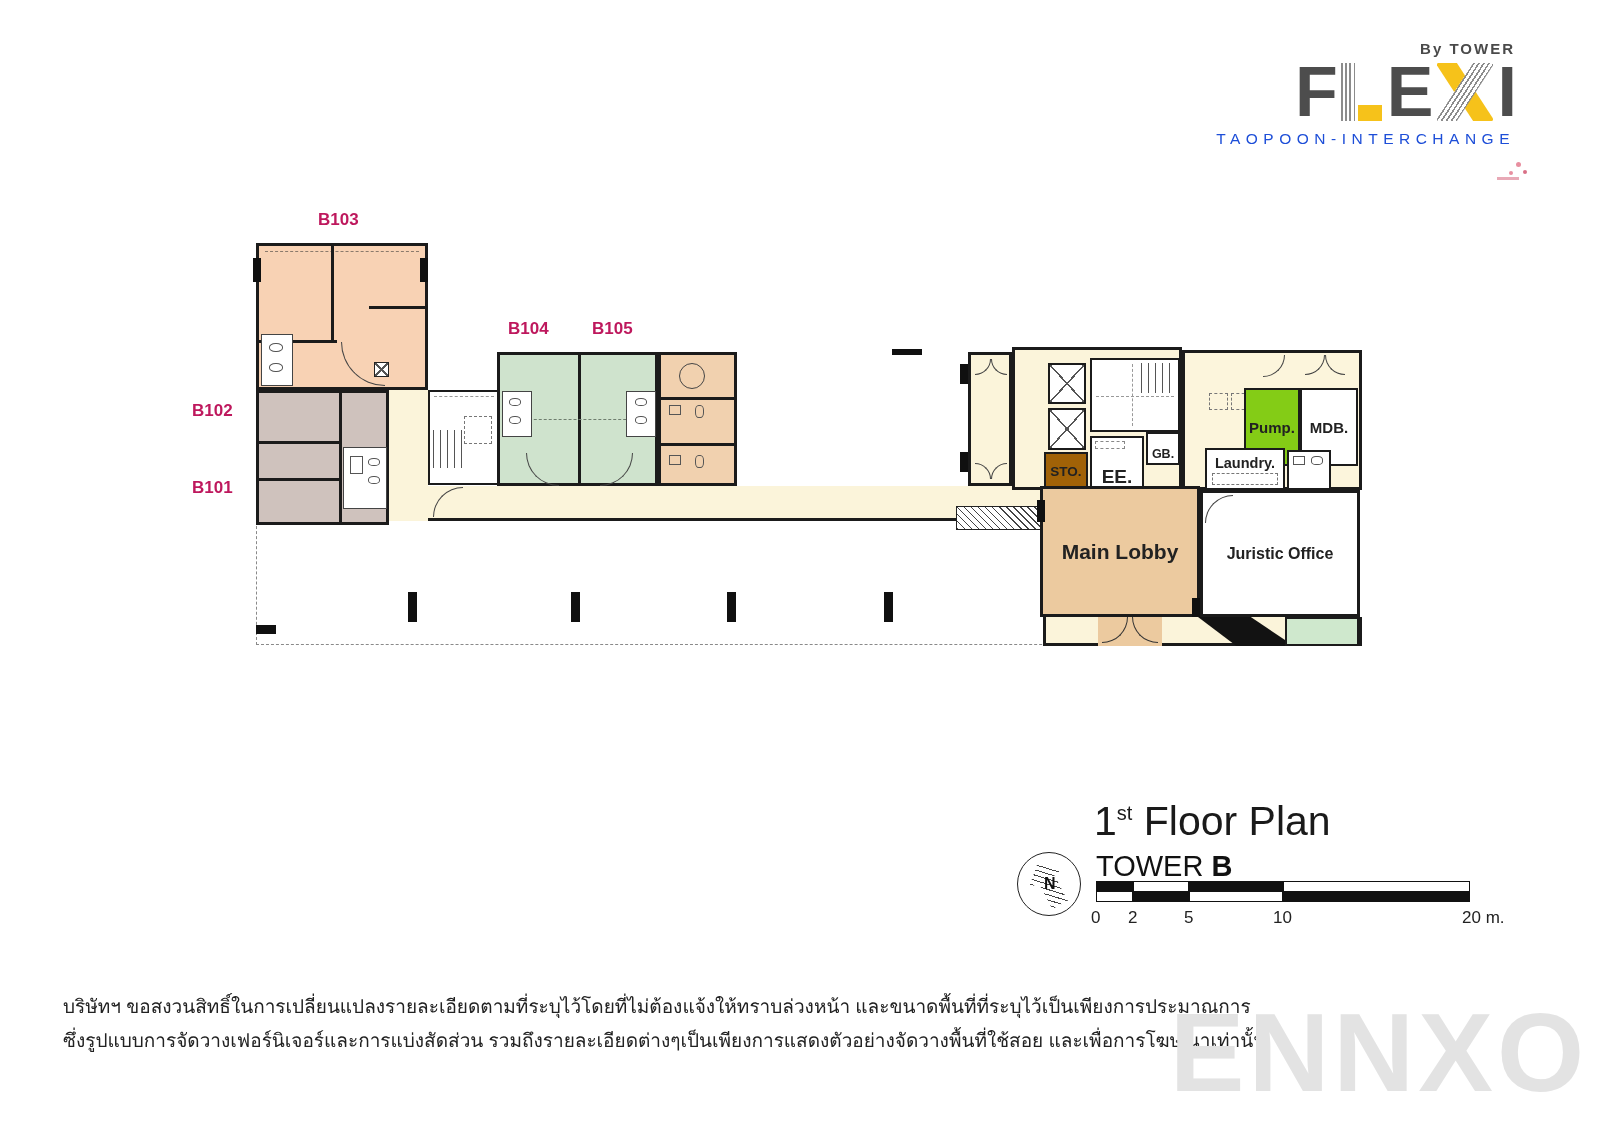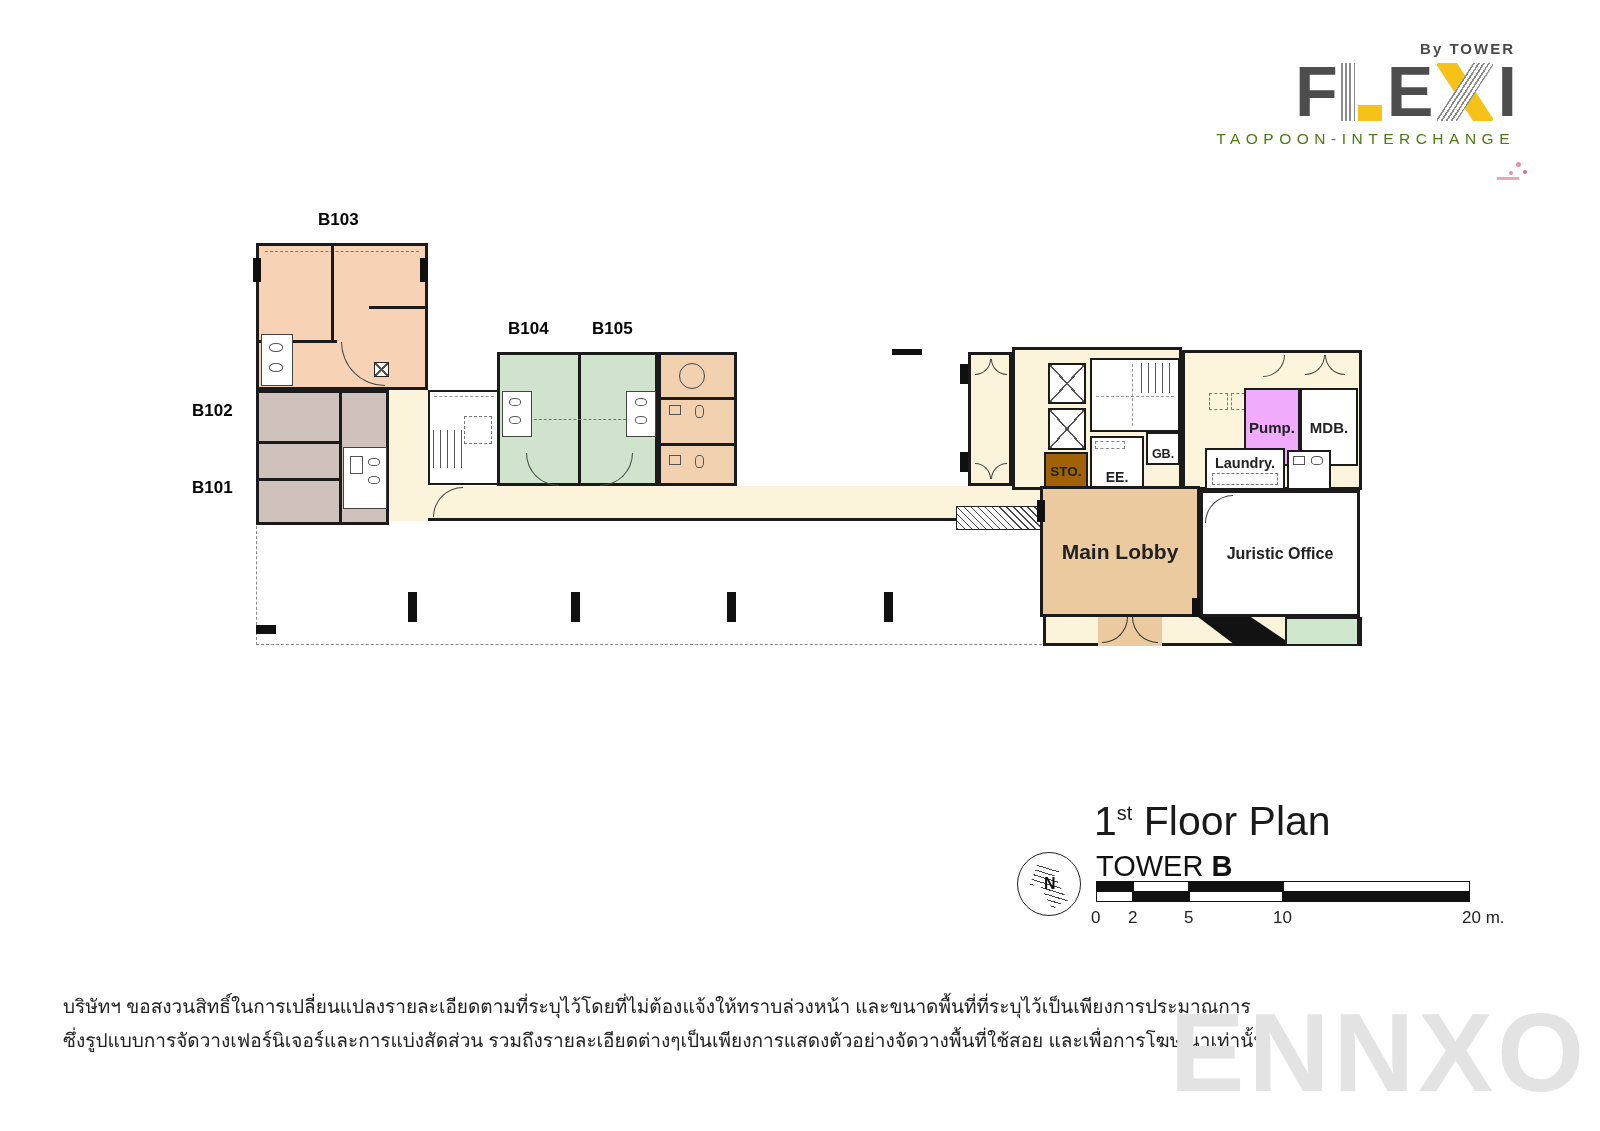--- a/index.html
+++ b/index.html
@@ -2,21 +2,21 @@
 <html style="--wall: #1b1b1b; --peach: #f8d2b4; --taupe: #cfc2bd; --green: #cfe3cd; --tan: #f1d1af; --lobby: #ecca9f; --cream: #fbf4da; --cream2: #fcf5dc; --greenpatch: #cfe8cd; --yellow: #f6c21a; --logogray: #4d4d4d; --watermark: #e3e3e3;"><head>
 <meta charset="utf-8">
 <style>
   html,body{margin:0;padding:0;}
   body{width:1600px;height:1131px;position:relative;background:#ffffff;
        font-family:"Liberation Sans",sans-serif;overflow:hidden;}
   .abs{position:absolute;box-sizing:border-box;}
   .room{position:absolute;box-sizing:border-box;border:2.5px solid var(--wall);}
   .wall3{border-width:3px;}
   .rlabel{font-weight:bold;color:#222;display:flex;align-items:center;justify-content:center;text-align:center;}
-  .unit-label{position:absolute;font-weight:bold;font-size:17px;color:#000000;}
+  .unit-label{position:absolute;font-weight:bold;font-size:17px;color:#be185d;}
   .xbox{background:
     linear-gradient(to top right, transparent calc(50% - 0.8px), #555 calc(50% - 0.8px), #555 calc(50% + 0.8px), transparent calc(50% + 0.8px)),
     linear-gradient(to bottom right, transparent calc(50% - 0.8px), #555 calc(50% - 0.8px), #555 calc(50% + 0.8px), transparent calc(50% + 0.8px)),
     #fff;}
   .hatch{background:repeating-linear-gradient(45deg,#444 0 1px,transparent 1px 5px) #fff;}
   .treads{background:repeating-linear-gradient(90deg,#555 0 1px,transparent 1px 7px) #fff;}
   .dashbox{border:1.2px dashed #777;background:transparent;}
   .colmark{position:absolute;background:#101010;width:9px;height:30px;}
   .jamb{position:absolute;background:#101010;}
   .scale-cell{box-sizing:border-box;border:1px solid #111;height:11px;}
@@ -36,21 +36,21 @@
       <span class="abs stripesV" style="left:0;top:0;width:15px;height:58px;"></span>
       <span class="abs" style="left:17px;bottom:0;width:24px;height:16px;background:var(--yellow);"></span>
     </span>
     <span class="logo-letter">E</span>
     <span class="abs" style="position:relative;display:inline-block;width:56px;height:58px;overflow:hidden;">
       <span class="abs" style="left:19px;top:-10px;width:18px;height:78px;background:var(--yellow);transform:rotate(-33deg);"></span>
       <span class="abs stripesV" style="left:19px;top:-10px;width:18px;height:78px;transform:rotate(33deg);"></span>
     </span>
     <span class="logo-letter">I</span>
   </div>
-  <div style="font-size:15.5px;color:#4d7c0f;letter-spacing:5.5px;margin-top:9px;">TAOPOON-INTERCHANGE</div>
+  <div style="font-size:15.5px;color:#1d4ed8;letter-spacing:5.5px;margin-top:9px;">TAOPOON-INTERCHANGE</div>
   <span class="abs" style="right:-6px;top:122px;width:5px;height:5px;border-radius:50%;background:#e88fa0;"></span>
   <span class="abs" style="right:-12px;top:130px;width:4px;height:4px;border-radius:50%;background:#d96f86;"></span>
   <span class="abs" style="right:2px;top:131px;width:4px;height:4px;border-radius:50%;background:#e88fa0;"></span>
   <span class="abs" style="right:-4px;top:137px;width:22px;height:3px;background:#d96f86;opacity:.6;"></span>
 </div>
 
 <div class="abs" style="left:0;top:0;width:1600px;height:700px;">
 
   <div class="abs" style="left:256px;top:521px;width:846px;height:124px;border-left:1.5px dashed #8a8a8a;border-bottom:1.5px dashed #8a8a8a;background:#fff;"></div>
   <div class="colmark" style="left:408px;top:592px;"></div>
@@ -141,35 +141,35 @@
   <div class="abs xbox" style="left:1048px;top:408px;width:38px;height:42px;border:2px solid #1b1b1b;"></div>
   <div class="room" style="left:1090px;top:358px;width:90px;height:74px;background:#fff;">
     <div class="abs treads" style="right:3px;top:3px;width:34px;height:30px;"></div>
     <div class="abs" style="left:4px;top:36px;right:4px;border-top:1px dashed #999;"></div>
     <div class="abs" style="left:40px;top:4px;height:62px;border-left:1px dashed #999;"></div>
   </div>
   <div class="room" style="left:1044px;top:452px;width:44px;height:38px;background:#a16207;">
     <div class="rlabel" style="position:absolute;left:0;top:0;width:100%;height:100%;font-size:13.5px;">STO.</div>
   </div>
   <div class="room" style="left:1090px;top:436px;width:54px;height:54px;background:#fff;">
-    <div class="rlabel" style="position:absolute;left:0;top:14px;width:100%;height:100%;font-size:14px;">EE.</div>
+    <div class="rlabel" style="position:absolute;left:0;top:14px;width:100%;height:100%;font-size:19px;">EE.</div>
     <div class="abs" style="left:3px;top:3px;width:30px;height:8px;border:1px dashed #888;"></div>
   </div>
   <div class="room" style="left:1146px;top:432px;width:34px;height:33px;background:#fff;border-width:2px;">
     <div class="rlabel" style="position:absolute;left:0;top:5px;width:100%;height:100%;font-size:12.5px;">GB.</div>
   </div>
 
   <div class="room wall3" style="left:1182px;top:350px;width:180px;height:140px;background:var(--cream2);">
     <div class="abs dashbox" style="left:24px;top:40px;width:19px;height:17px;"></div>
     <div class="abs dashbox" style="left:46px;top:40px;width:19px;height:17px;"></div>
     <div class="abs" style="left:78px;top:2px;width:22px;height:22px;border-right:1.3px solid #444;border-bottom:1.3px solid #444;border-radius:0 0 100% 0;"></div>
     <div class="abs" style="left:120px;top:2px;width:20px;height:20px;border-right:1.3px solid #444;border-bottom:1.3px solid #444;border-radius:0 0 100% 0;"></div>
     <div class="abs" style="left:140px;top:2px;width:20px;height:20px;border-left:1.3px solid #444;border-bottom:1.3px solid #444;border-radius:0 0 0 100%;"></div>
   </div>
-  <div class="room" style="left:1244px;top:388px;width:56px;height:78px;background:#f0abfc;">
+  <div class="room" style="left:1244px;top:388px;width:56px;height:78px;background:#84cc16;">
     <div class="rlabel" style="position:absolute;left:0;top:0;width:100%;height:100%;font-size:15px;">Pump.</div>
   </div>
   <div class="room" style="left:1300px;top:388px;width:58px;height:78px;background:#fff;">
     <div class="rlabel" style="position:absolute;left:0;top:0;width:100%;height:100%;font-size:15px;">MDB.</div>
   </div>
   <div class="room" style="left:1205px;top:448px;width:80px;height:42px;background:#fff;border-width:2px;">
     <div class="rlabel" style="position:absolute;left:0;top:2px;width:100%;height:22px;font-size:14.5px;">Laundry.</div>
     <div class="abs dashbox" style="left:5px;bottom:3px;width:66px;height:12px;"></div>
   </div>
   <div class="room" style="left:1287px;top:450px;width:44px;height:40px;background:#fff;border-width:2px;">

